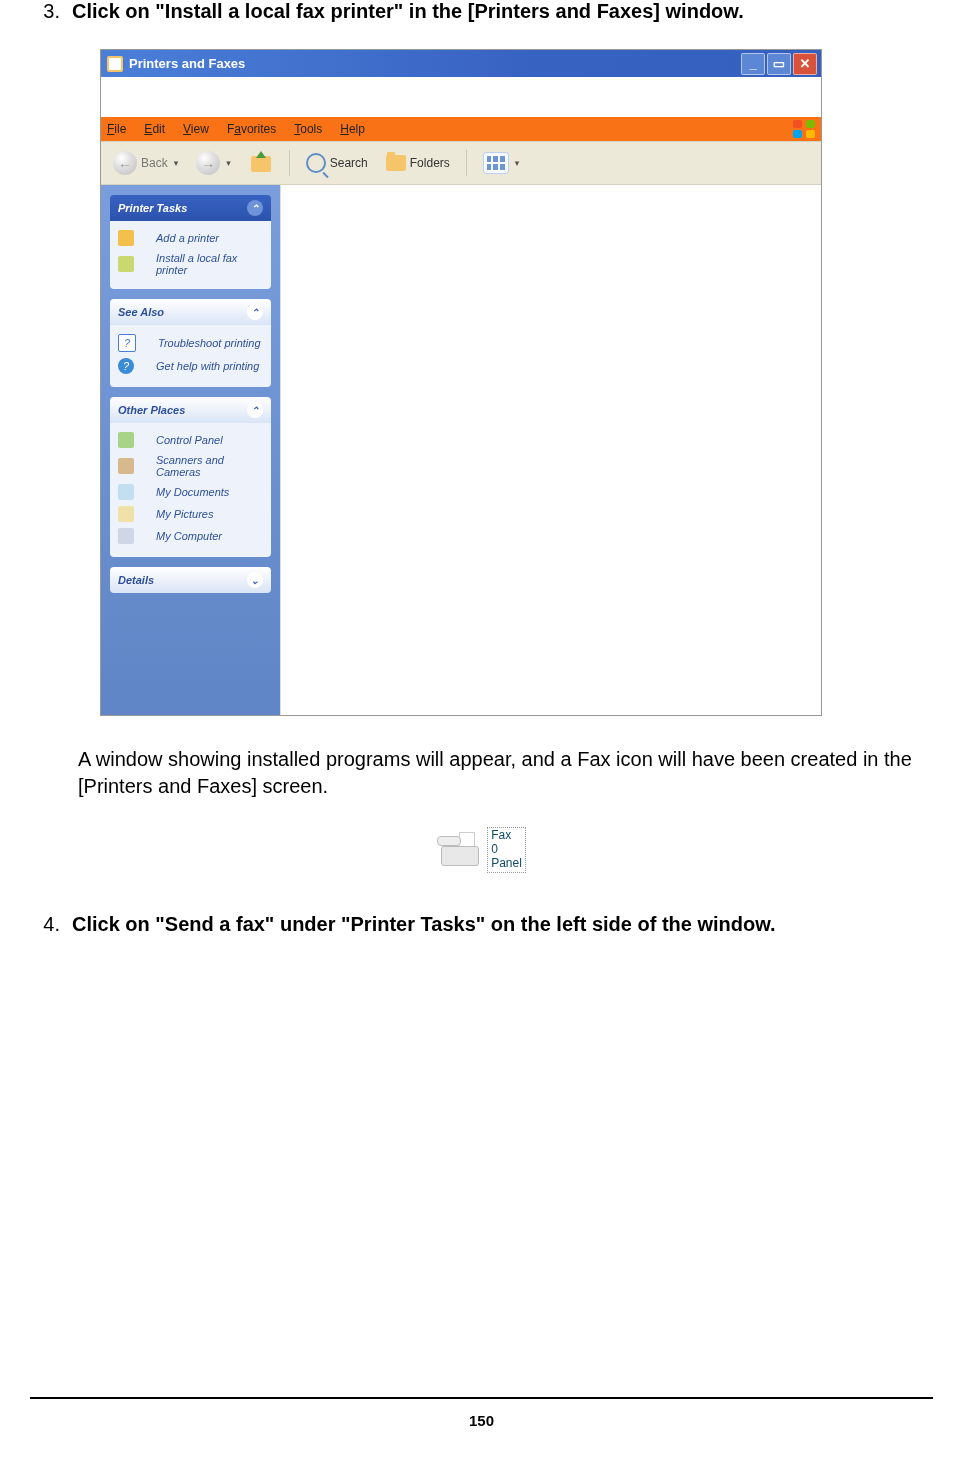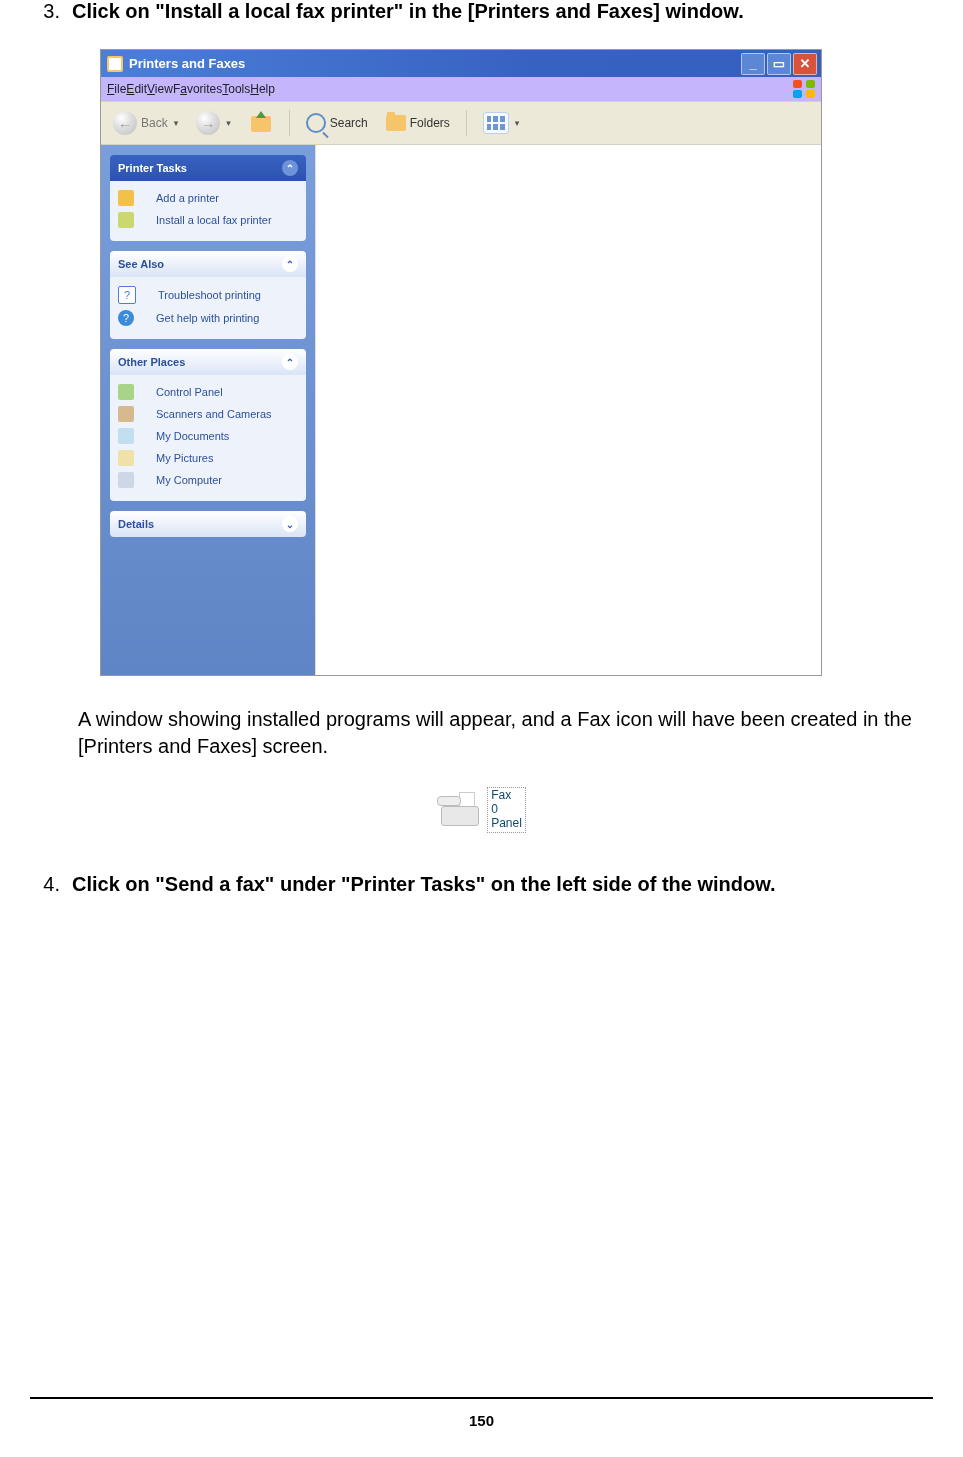--- a/index.html
+++ b/index.html
@@ -76,26 +76,27 @@
     width: 22px; height: 20px;
     border: 1px solid #fff8;
     border-radius: 2px;
     display:flex; align-items:center; justify-content:center;
     font-size: 13px; font-weight:bold;
     color:#fff;
   }
   .xp-btn.min, .xp-btn.max { background:#5b87d4; }
   .xp-btn.close { background:#d9533b; }
   .xp-menubar {
-    background: #c4b5fd;
+    background: #f97316;
     border-bottom: 1px solid #d6d2c2;
     display:flex;
     align-items:center;
     padding: 3px 6px;
-    gap: 0;
+    gap: 18px;
+    margin-top: 40px;
   }
   .xp-menu-item {
     font-size: 12px;
     color: #222;
   }
   .xp-menu-item .u { text-decoration: underline; }
   .xp-logo {
     margin-left:auto;
     width: 22px; height: 18px;
     position:relative;
@@ -156,25 +157,26 @@
     gap:2px; padding:3px; box-sizing:border-box;
     background:#f7fbff;
   }
   .tb-views div{background:#6e96d4;}
   .tb-drop { font-size:9px; color:#555; margin-left:2px; }
   .xp-body {
     display:flex;
     height: 530px;
   }
   .xp-sidebar {
-    width: 214px;
+    width: 179px;
     background: linear-gradient(to bottom, #7a9edc, #5f85c6);
     padding: 10px 9px;
     display:flex; flex-direction:column; gap:10px;
     box-sizing:border-box;
+    font-style:italic;
   }
   .xp-content {
     flex:1;
     background:#fff;
     border-left:1px solid #ddd;
   }
   .panel {
     border-radius: 4px;
     overflow:hidden;
     font-size: 11px;

